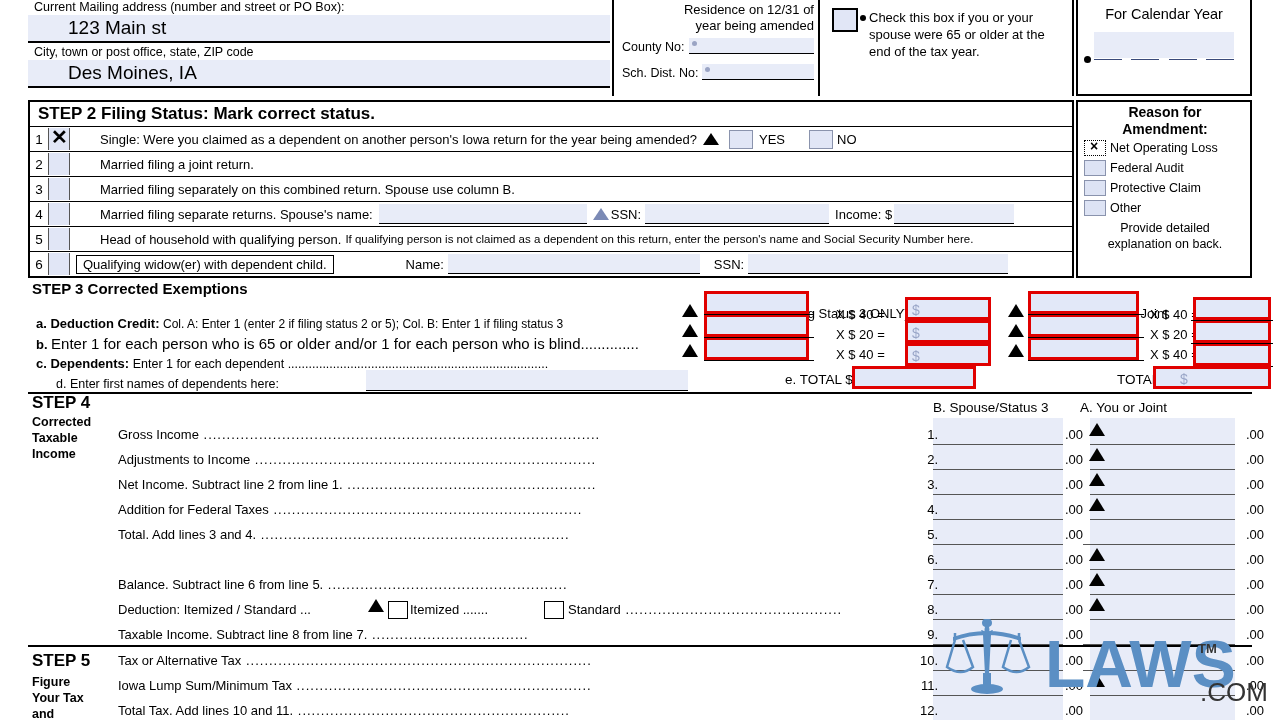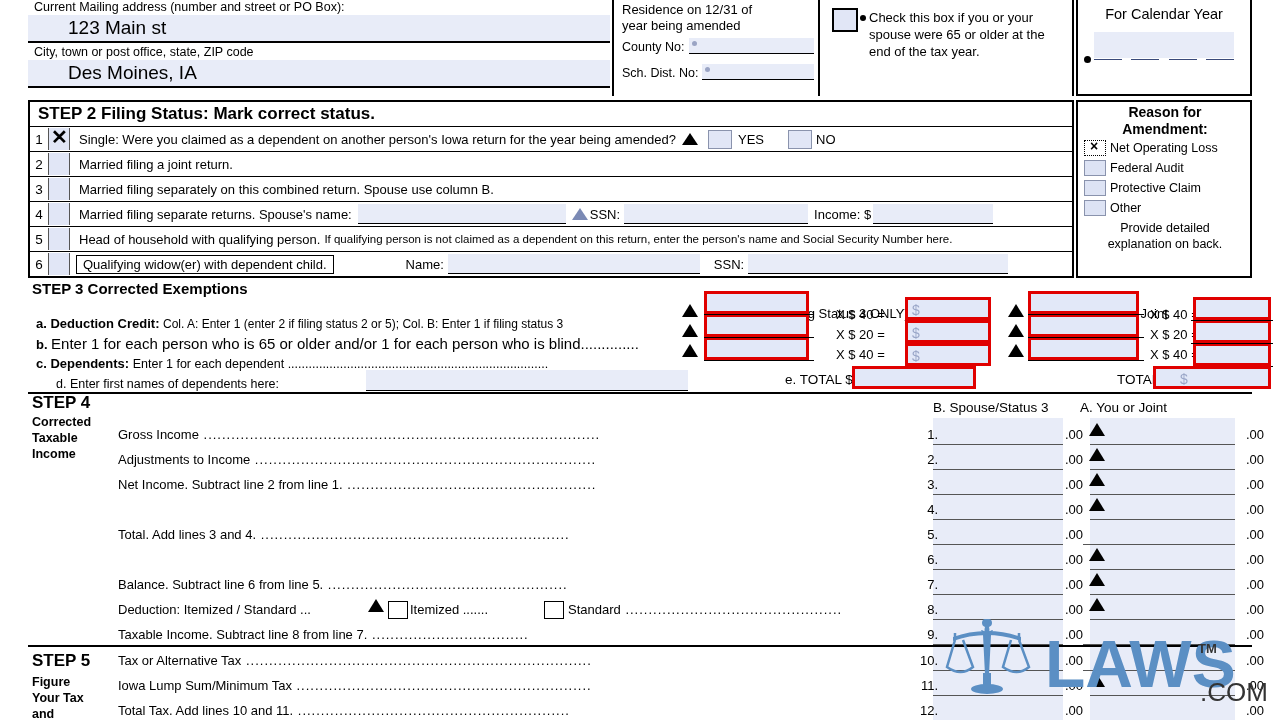--- a/index.html
+++ b/index.html
@@ -28,21 +28,21 @@
   .addrblk{position:absolute;left:28px;top:0;width:582px;height:98px;}
   .addr-lbl{font-size:12.5px;line-height:15px;padding-left:6px;}
   .addr-val{
     font-size:19px;line-height:26px;padding-left:40px;
     background:#e8ecf8;height:26px;box-sizing:border-box;
   }
   .addr-sep{border-bottom:2.5px solid #000;}
 
   .resblk{position:absolute;left:612px;top:0;width:208px;height:96px;
           border-left:2.5px solid #000;border-right:2.5px solid #000;
-          box-sizing:border-box;}
+          box-sizing:border-box;text-align:right;}
   .resblk .t{font-size:13px;line-height:16px;padding:2px 4px 0 8px;}
   .resrow{font-size:12.5px;padding:2px 4px 0 8px;display:flex;align-items:flex-end;}
   .resrow .lab{white-space:nowrap;}
   .resrow .inp{flex:1;height:15px;margin-left:4px;background:#e8ecf8;
                border-bottom:1.5px solid #000;position:relative;}
   .bullet-sm{position:absolute;left:3px;top:3px;width:5px;height:5px;border-radius:50%;
              background:#9aa4c4;}
 
   .chkblk{position:absolute;left:822px;top:0;width:252px;height:96px;
           border-right:2.5px solid #000;box-sizing:border-box;padding:8px 6px 0 10px;}
@@ -63,21 +63,21 @@
   
   .step2{position:absolute;left:28px;top:100px;width:1046px;height:178px;
          border:2.5px solid #000;box-sizing:border-box;}
   .step2 .hdr{font-size:17px;font-weight:bold;padding:2px 0 2px 8px;border-bottom:1.5px solid #000;}
   .fsrow{display:flex;align-items:center;height:24px;border-bottom:1px solid #000;font-size:13px;position:relative;}
   .fsrow:last-child{border-bottom:none;}
   .fsnum{width:18px;text-align:center;font-size:13.5px;}
   .fsbox{width:20px;height:22px;background:#e1e6f6;border-left:1px solid #555;border-right:1px solid #555;
          position:relative;}
   .fsbox .x{position:absolute;left:2px;top:-3px;font-size:20px;font-weight:bold;line-height:24px;}
-  .fstxt{padding-left:9px;white-space:nowrap;}
+  .fstxt{padding-left:0;white-space:nowrap;margin-left:30px;}
   .fs-small{font-size:11.5px;}
   .tri{display:inline-block;width:0;height:0;border-left:8px solid transparent;
        border-right:8px solid transparent;border-bottom:12px solid #000;vertical-align:-1px;}
   .tri-blue{border-bottom-color:#7b8ab5;}
   .ynbox{width:22px;height:17px;background:#e1e6f6;border:1px solid #8a93ad;display:inline-block;vertical-align:-4px;}
   .inlinefld{background:#e8ecf8;display:inline-block;height:19px;border-bottom:1px solid #000;vertical-align:-4px;}
 
   
   .reason{position:absolute;left:1076px;top:100px;width:176px;height:178px;
           border:2.5px solid #000;box-sizing:border-box;padding:2px 4px 0 6px;}
@@ -360,20 +360,21 @@
     <div class="cents" style="left:1218px;top:59px">.00</div>
 
     <div class="lineitem" style="left:90px;top:84px"><span>Net Income. Subtract line 2 from line 1.</span><span class="dots"> ......................................................</span></div>
     <div class="lnum" style="left:888px;top:84px;width:22px">3.</div>
     <div class="ul-b" style="left:905px;top:101px"></div>
     <div class="cents" style="left:1037px;top:84px">.00</div>
     <div class="tri4" style="left:1061px;top:80px"></div>
     <div class="ul-a" style="left:1062px;top:101px"></div>
     <div class="cents" style="left:1218px;top:84px">.00</div>
 
+    <div class="lineitem" style="left:90px;top:109px"><span>Addition for Federal Taxes</span><span class="dots"> ...................................................................</span></div>
     <div class="lnum" style="left:888px;top:109px;width:22px">4.</div>
     <div class="ul-b" style="left:905px;top:126px"></div>
     <div class="cents" style="left:1037px;top:109px">.00</div>
     <div class="tri4" style="left:1061px;top:105px"></div>
     <div class="ul-a" style="left:1062px;top:126px"></div>
     <div class="cents" style="left:1218px;top:109px">.00</div>
 
     <div class="lineitem" style="left:90px;top:134px"><span>Total. Add lines 3 and 4.</span><span class="dots"> ...................................................................</span></div>
     <div class="lnum" style="left:888px;top:134px;width:22px">5.</div>
     <div class="ul-b" style="left:905px;top:151px"></div>

